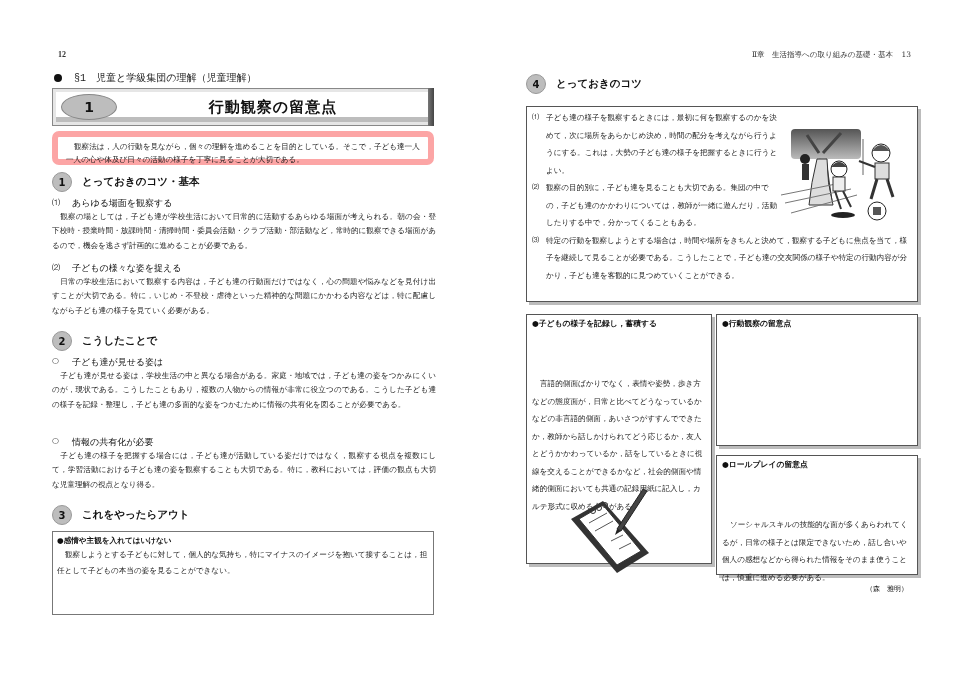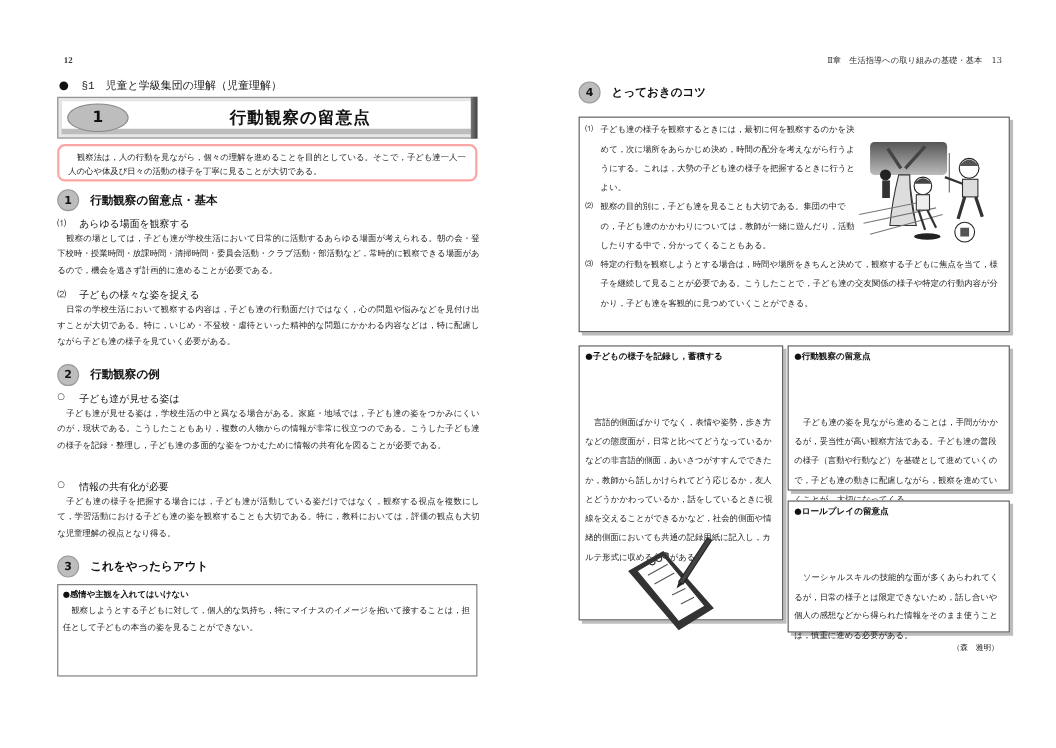--- a/index.html
+++ b/index.html
@@ -31,21 +31,21 @@
     font-family: "DejaVu Sans", sans-serif; font-weight: bold; font-size: 14px; color: #111;
   }
   .banner-title {
     position: absolute; left: 70px; right: 10px; top: 0; height: 36px;
     display:flex; align-items:center; justify-content:center;
     font-family: "DejaVu Sans", sans-serif; font-weight: bold; font-size: 15px; letter-spacing: 1px; color:#111;
   }
 
   .intro-box {
     left: 52px; top: 131px; width: 382px; height: 34px;
-    border: 2px solid #fca5a5; border-radius: 7px;
+    border: 6px solid #fca5a5; border-radius: 7px;
     padding: 3px 8px; font-size: 7.6px; line-height: 13px;
   }
 
   .circle-heading { display:flex; align-items:center; gap: 10px; }
   .circle-num {
     width: 20px; height: 20px; border-radius: 50%;
     background: #bdbdbd; border: 1px solid #999;
     display:flex; align-items:center; justify-content:center;
     font-family: "DejaVu Sans", sans-serif; font-weight: bold; font-size: 10px; color:#111;
   }
@@ -92,42 +92,42 @@
   <div class="banner-oval">1</div>
   <div class="banner-title">行動観察の留意点</div>
 </div>
 
 <div class="abs intro-box">
   <span class="indent" style="display:inline-block;width:8px;"></span><span>観察法は，人の行動を見ながら，個々の理解を進めることを目的としている。そこで，子ども達一人一人の心や体及び日々の活動の様子を丁寧に見ることが大切である。</span>
 </div>
 
 <div class="abs circle-heading" style="left:52px; top:172px;">
   <div class="circle-num">1</div>
-  <div class="circle-title">行動観察の留意点・基本</div>
+  <div class="circle-title">とっておきのコツ・基本</div>
 </div>
 
 <div class="abs sub-head" style="left:52px; top:197px;">
   <span class="mark">⑴</span>
   <span>あらゆる場面を観察する</span>
 </div>
 <div class="abs para" style="left:52px; top:210px; width:384px;">
   <span class="indent"></span><span>観察の場としては，子ども達が学校生活において日常的に活動するあらゆる場面が考えられる。朝の会・登下校時・授業時間・放課時間・清掃時間・委員会活動・クラブ活動・部活動など，常時的に観察できる場面があるので，機会を逃さず計画的に進めることが必要である。</span>
 </div>
 
 <div class="abs sub-head" style="left:52px; top:262px;">
   <span class="mark">⑵</span>
   <span>子どもの様々な姿を捉える</span>
 </div>
 <div class="abs para" style="left:52px; top:275px; width:384px;">
   <span class="indent"></span><span>日常の学校生活において観察する内容は，子ども達の行動面だけではなく，心の問題や悩みなどを見付け出すことが大切である。特に，いじめ・不登校・虐待といった精神的な問題にかかわる内容などは，特に配慮しながら子ども達の様子を見ていく必要がある。</span>
 </div>
 
 <div class="abs circle-heading" style="left:52px; top:331px;">
   <div class="circle-num">2</div>
-  <div class="circle-title">行動観察の例</div>
+  <div class="circle-title">こうしたことで</div>
 </div>
 
 <div class="abs sub-head" style="left:52px; top:356px;">
   <span class="mark">○</span>
   <span>子ども達が見せる姿は</span>
 </div>
 <div class="abs para" style="left:52px; top:369px; width:384px;">
   <span class="indent"></span><span>子ども達が見せる姿は，学校生活の中と異なる場合がある。家庭・地域では，子ども達の姿をつかみにくいのが，現状である。こうしたこともあり，複数の人物からの情報が非常に役立つのである。こうした子ども達の様子を記録・整理し，子ども達の多面的な姿をつかむために情報の共有化を図ることが必要である。</span>
 </div>
 
@@ -218,21 +218,20 @@
       <circle cx="38" cy="22" r="2.5" fill="none" stroke="#333"></circle>
       <path d="M22 40 L40 30 M28 48 L46 38 M44 58 L56 52 M52 66 L64 60" stroke="#555" stroke-width="1"></path>
       <path d="M50 46 L76 6 L80 8 L54 48 Z" fill="#444" stroke="#222"></path>
       <path d="M50 46 L48 52 L54 48 Z" fill="#222"></path>
     </svg>
   </div>
 </div>
 
 <div class="abs shadow-box" style="left:716px; top:314px; width:202px; height:132px; padding:2px 5px;">
   <div class="box-head">●行動観察の留意点</div>
-  <div class="box-text"><span style="display:inline-block;width:8px;"></span><span>子ども達の姿を見ながら進めることは，手間がかかるが，妥当性が高い観察方法である。子ども達の普段の様子（言動や行動など）を基礎として進めていくので，子ども達の動きに配慮しながら，観察を進めていくことが，大切になってくる。</span></div>
 </div>
 
 <div class="abs shadow-box" style="left:716px; top:455px; width:202px; height:120px; padding:2px 5px;">
   <div class="box-head">●ロールプレイの留意点</div>
   <div class="box-text"><span style="display:inline-block;width:8px;"></span><span>ソーシャルスキルの技能的な面が多くあらわれてくるが，日常の様子とは限定できないため，話し合いや個人の感想などから得られた情報をそのまま使うことは，慎重に進める必要がある。</span></div>
 </div>
 
 <div class="abs attribution" style="left:866px; top:584px;">（森　雅明）</div>
 
 </body></html>

